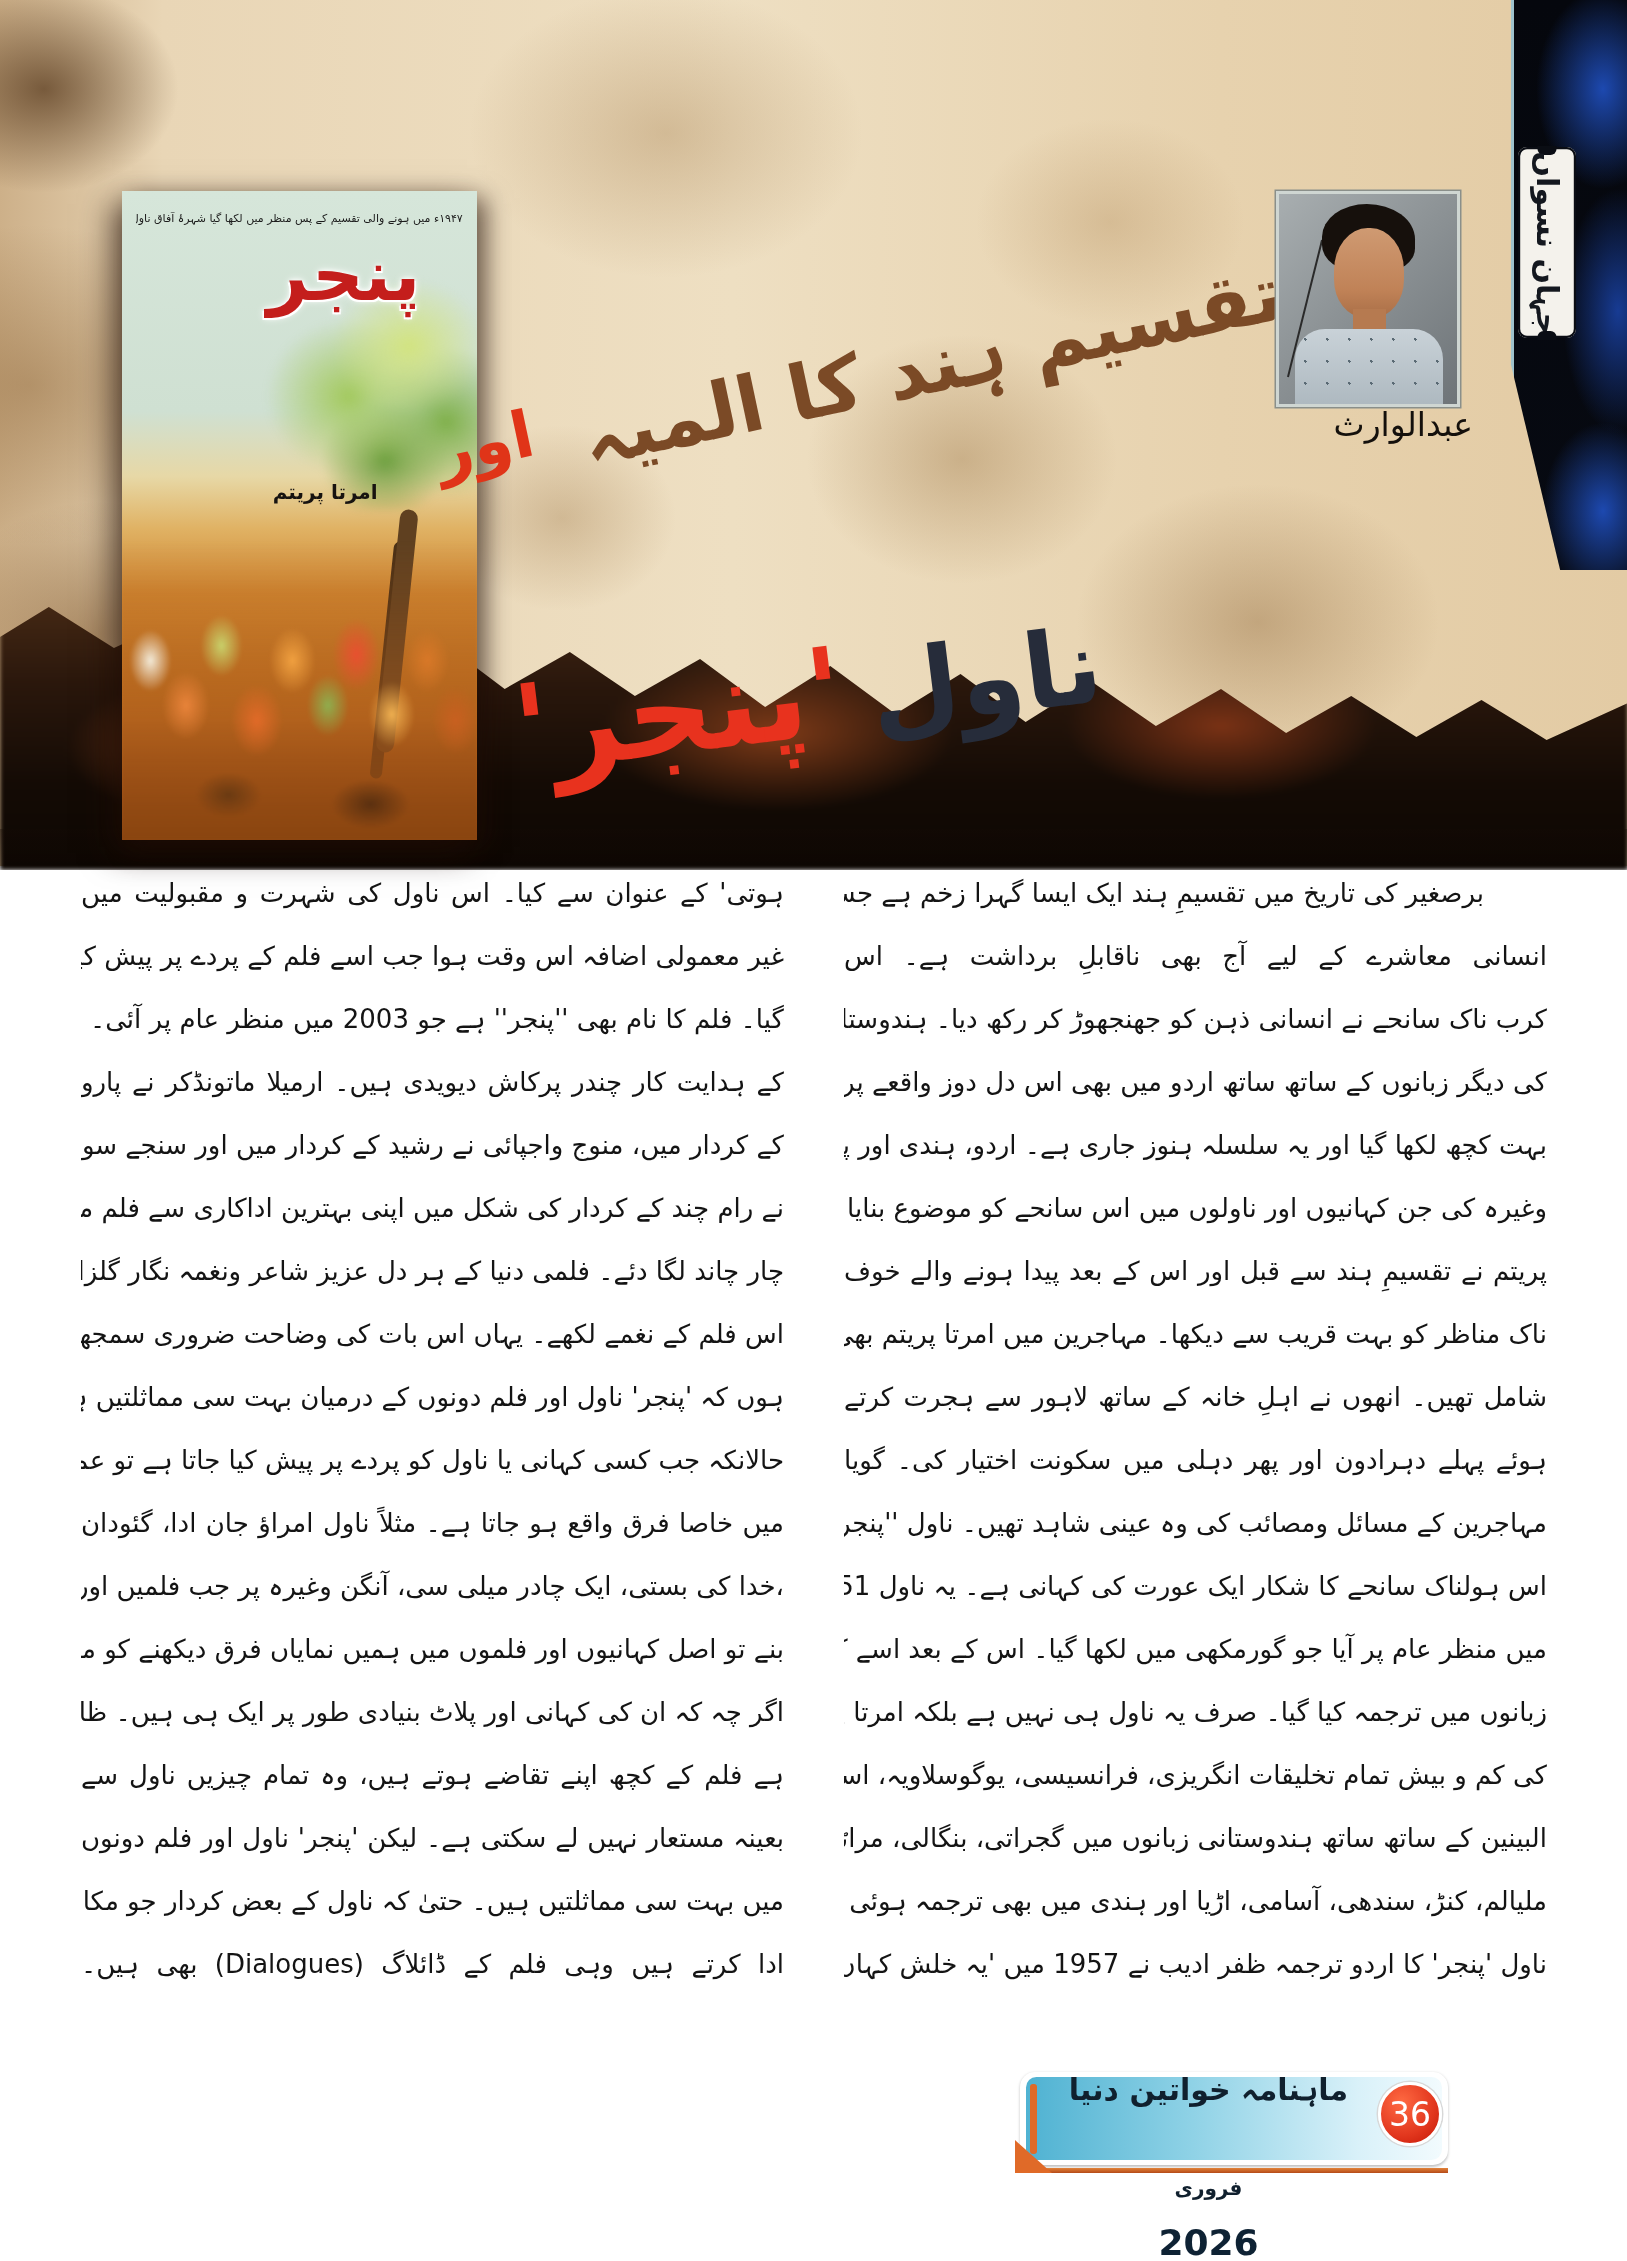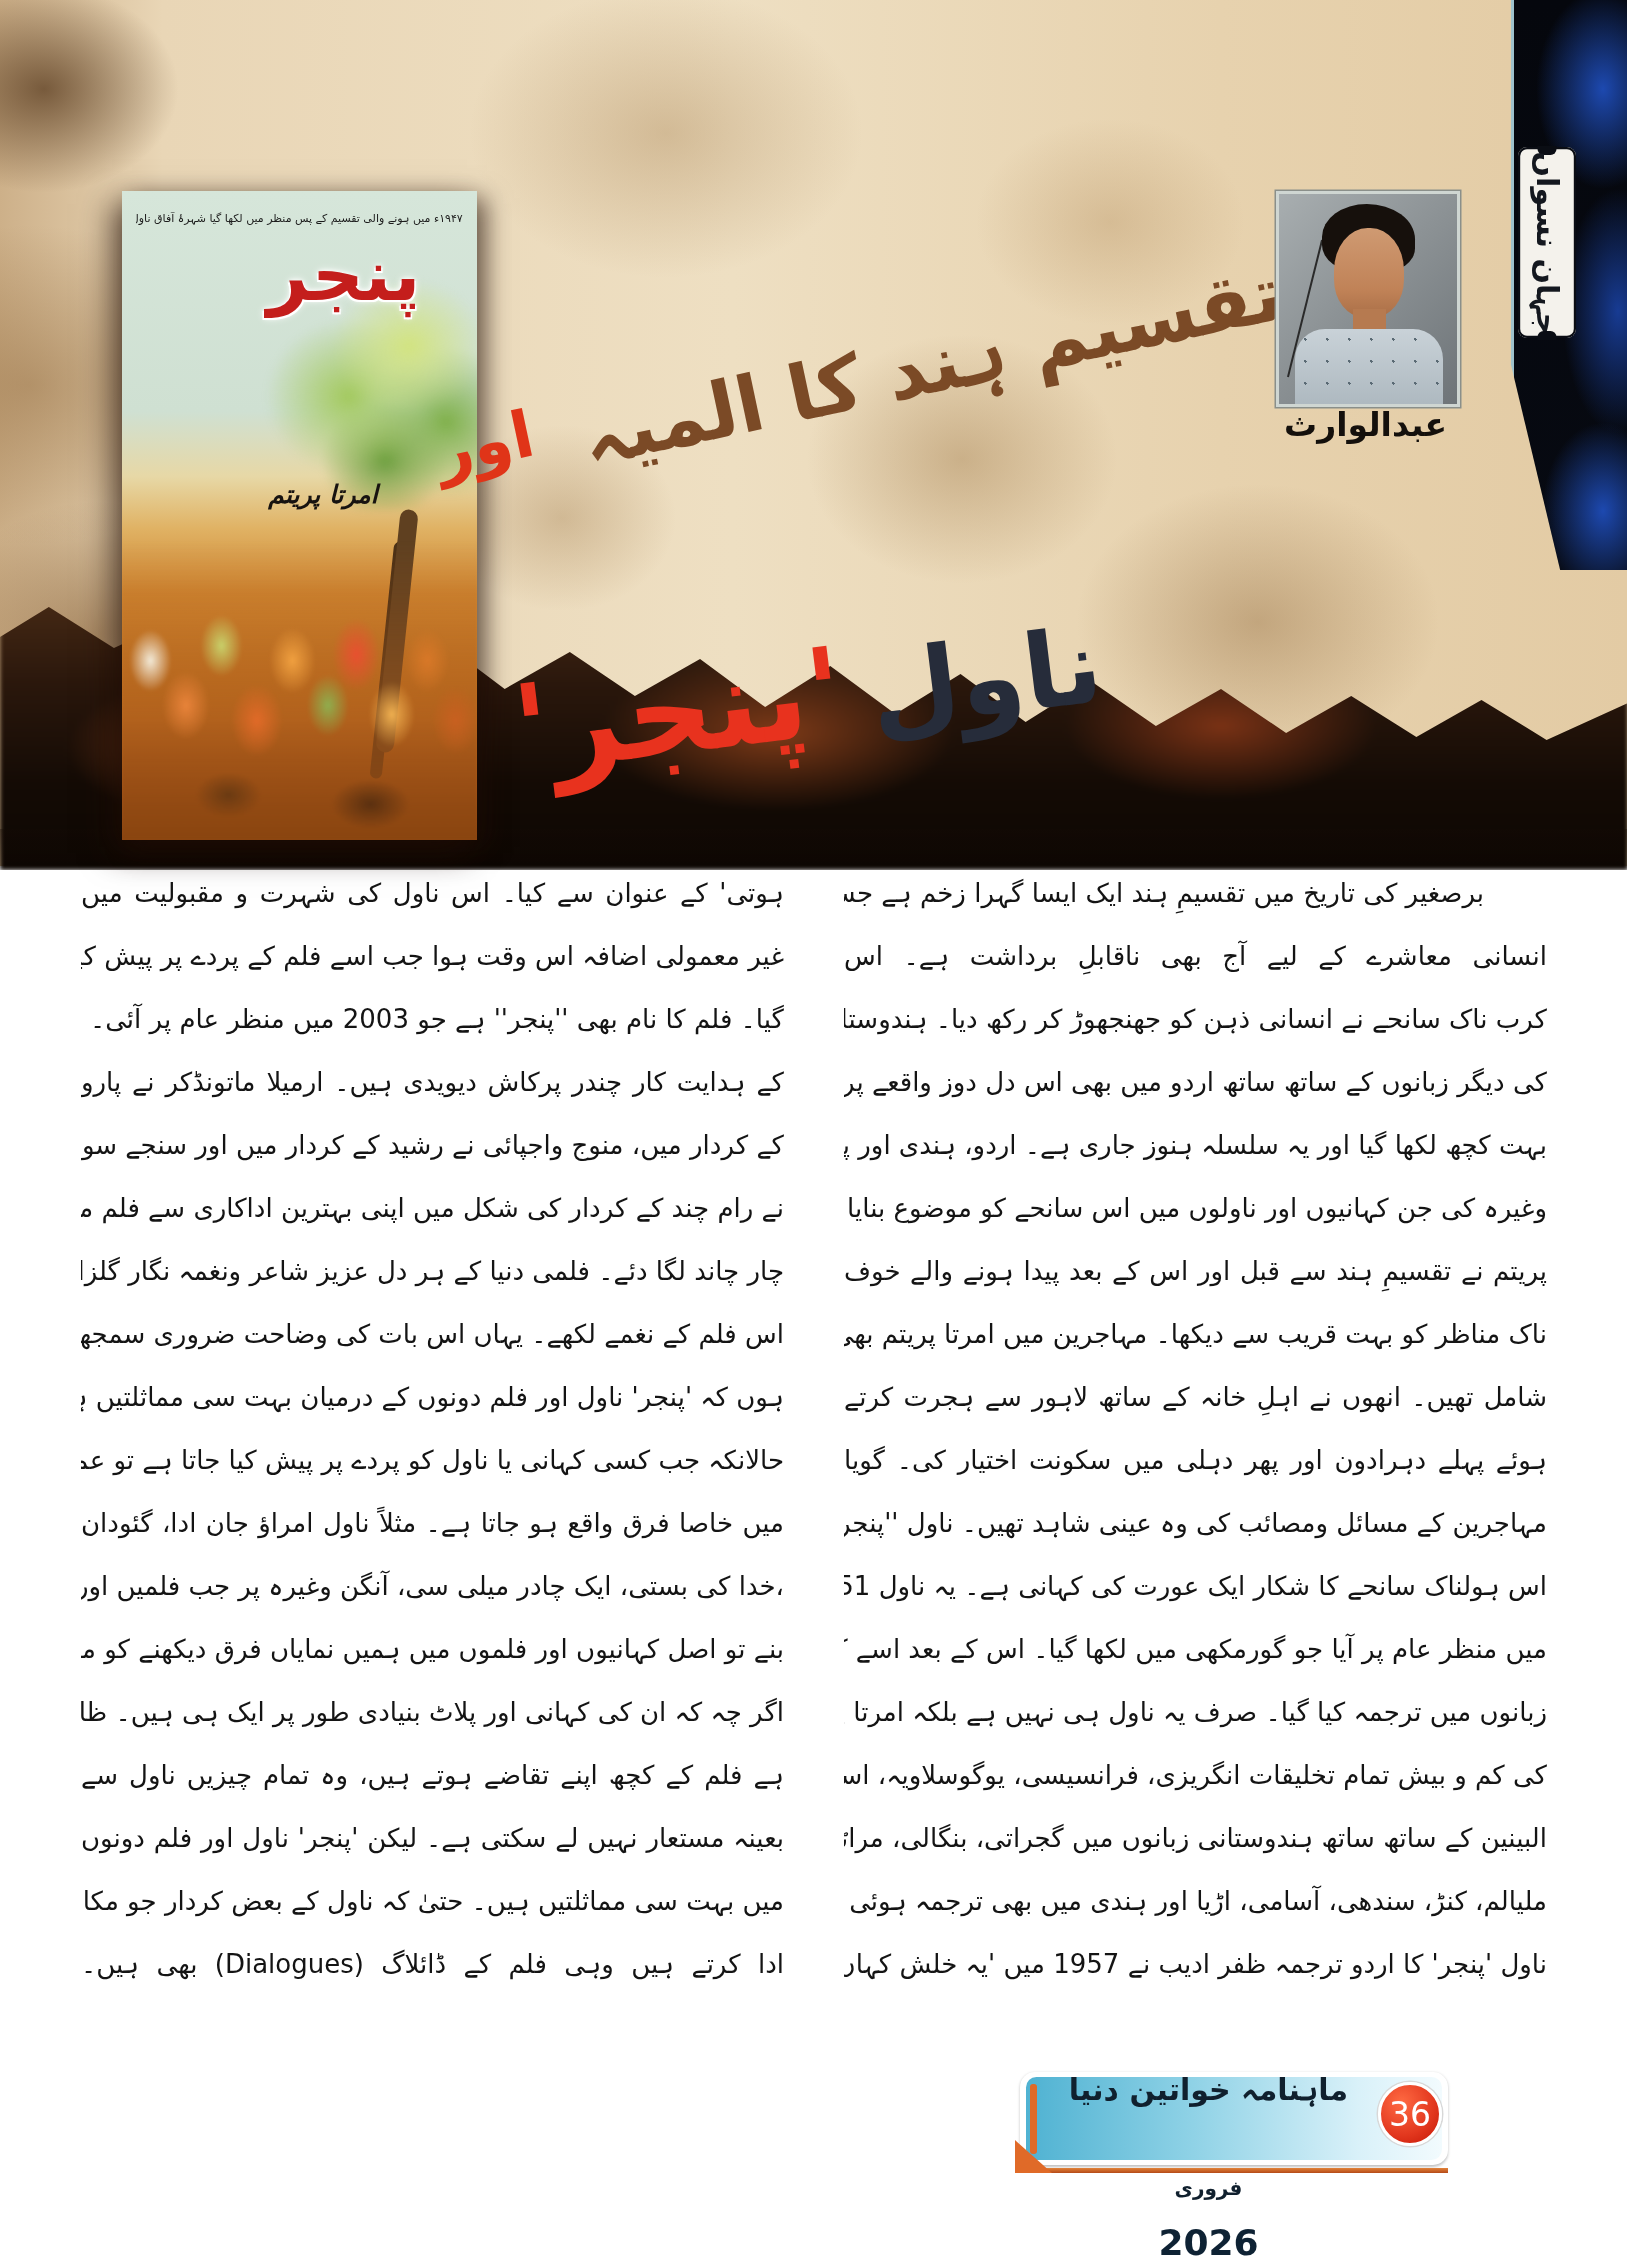--- a/index.html
+++ b/index.html
@@ -76,21 +76,21 @@
       radial-gradient(33px 47px at 76% 58%,#f0b050 0,rgba(240,176,80,0) 70%),
       radial-gradient(31px 46px at 86% 40%,#d87828 0,rgba(216,120,40,0) 70%),
       radial-gradient(34px 49px at 94% 60%,#c86020 0,rgba(200,96,32,0) 70%),
       radial-gradient(44px 30px at 30% 85%,#6a3a12 0,rgba(106,58,18,0) 75%),
       radial-gradient(52px 33px at 70% 88%,#5a3010 0,rgba(90,48,16,0) 75%),
       linear-gradient(180deg,rgba(210,130,50,0) 0,rgba(170,90,28,.55) 60%,#8a4510 100%);}
   .cover-tagline{left:4%;top:3.2%;width:92%;text-align:center;font-size:11px;color:#1c1c1c;
     direction:rtl;white-space:nowrap;overflow:hidden;}
   .cover-title{right:16%;top:6.5%;font-size:72px;font-weight:bold;color:#c41e1c;direction:rtl;
     text-shadow:0 0 4.4px #fff,0 0 9px #fff,1.5px 1.5px 0 #fff,-1.5px 1.5px 0 #fff;}
-  .cover-author{right:28%;top:44.5%;font-size:25px;font-weight:bold;color:#171310;direction:rtl;font-style:italic;}
+  .cover-author{right:28%;top:44.5%;font-size:20px;font-weight:bold;color:#171310;direction:rtl;}
 
   
   .headline1{left:607px;top:318px;width:681px;transform:rotate(-12deg);direction:rtl;
     font-size:77px;font-weight:bold;color:#7b4a26;white-space:nowrap;}
   .headline1 .conj{color:#e03418;font-size:64px;position:relative;top:-22px;margin-right:21px;}
   .headline2{left:688px;top:614px;width:414px;transform:rotate(-7deg);direction:rtl;
     white-space:nowrap;}
   .headline2 .w1{font-size:104px;font-weight:bold;color:#262c3a;}
   .headline2 .w2{font-size:121px;font-weight:bold;color:#e8321e;margin-right:22px;}
 
@@ -101,21 +101,21 @@
   .photo .hair{position:absolute;left:43px;top:10.4px;width:93px;height:68px;background:#16100c;
     border-radius:56% 60% 40% 46%;}
   .photo .face{position:absolute;left:55px;top:34px;width:70px;height:89px;background:
     linear-gradient(180deg,#cf9a72 0%,#c08257 70%,#aa6f47 100%);border-radius:48% 48% 42% 42%;}
   .photo .neck{position:absolute;left:74px;top:115px;width:33px;height:30px;background:#b67a50;}
   .photo .shirt{position:absolute;left:16.3px;top:135px;width:148px;height:75px;background:
     radial-gradient(2.2px 2.2px at 10.4px 10.4px,#5a6a74 60%,transparent 61%) 0 0/22px 22px,
     linear-gradient(180deg,#c9d2d8,#aeb9c0);border-radius:30px 30px 0 0;}
   .photo .wire{position:absolute;left:25px;top:44px;width:2.2px;height:141px;background:#2a2a2a;
     transform:rotate(14deg);}
-  .byline{left:1258px;top:405px;width:215px;text-align:center;font-size:33px;font-weight:bold;
+  .byline{left:1258px;top:405px;width:215px;text-align:right;font-size:33px;font-weight:normal;
     color:#14100c;direction:rtl;}
 
   
   .col{top:862px;width:703px;direction:rtl;color:#141414;font-size:26px;}
   .col-left{left:81px;}
   .col-right{left:844px;}
   .tline{height:63px;line-height:63px;white-space:nowrap;overflow:hidden;
     text-align:justify;text-align-last:justify;}
   .col-right .tline:first-child{padding-right:63px;}
 

